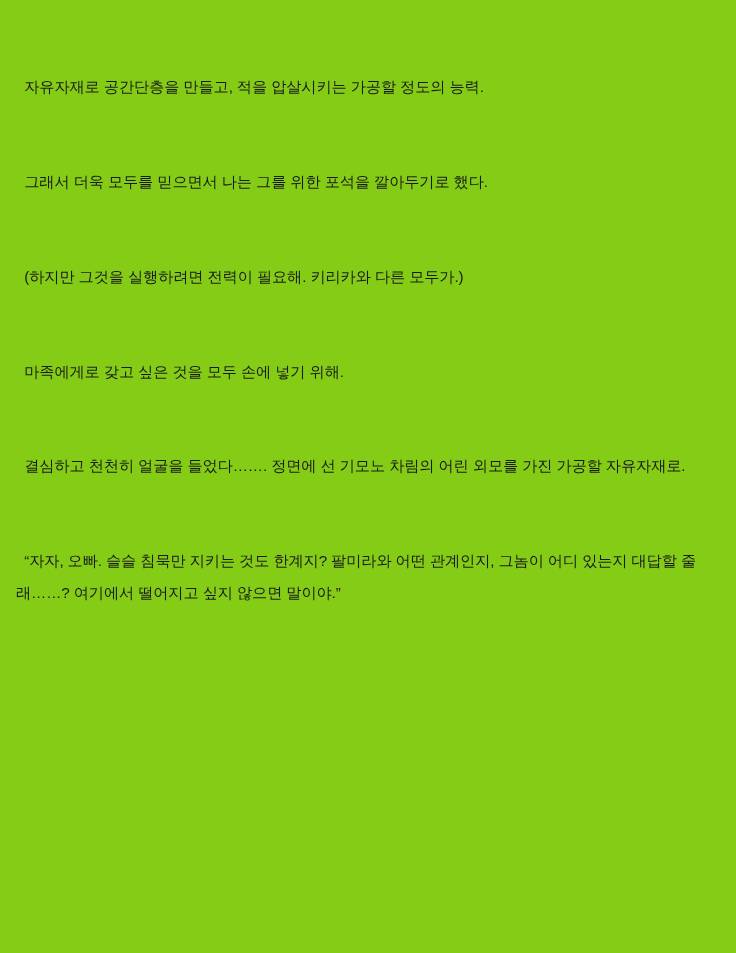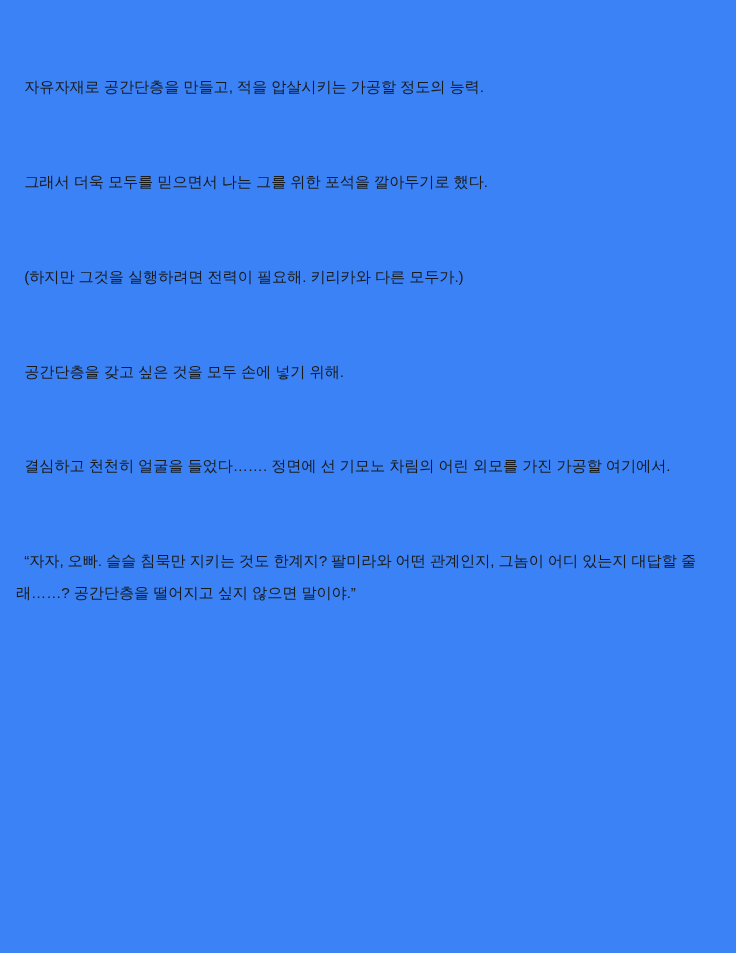--- a/index.html
+++ b/index.html
@@ -12,21 +12,21 @@
     height: 953px;
     font-family: "Liberation Sans", sans-serif;
     color: #1a1a1a;
     overflow: hidden;
   }
   .page {
     width: 736px;
     height: 953px;
     box-sizing: border-box;
     padding: 8px 12px 8px 16px;
-    background: #3b82f6;
+    background: #84cc16;
   }
   .body-text {
     font-size: 15.2px;
     line-height: 31.6px;
     letter-spacing: -0.1px;
     word-break: break-all;
     white-space: pre-wrap;
   }
   .para {
     margin: 0;
@@ -34,23 +34,23 @@
   }
 </style>
 </head>
 <body>
 
 <div class="page">
   <div class="body-text">
     <p class="para">  자유자재로 공간단층을 만들고, 적을 압살시키는 가공할 정도의 능력.</p>
     <p class="para">  그래서 더욱 모두를 믿으면서 나는 그를 위한 포석을 깔아두기로 했다.</p>
     <p class="para">  (하지만 그것을 실행하려면 전력이 필요해. 키리카와 다른 모두가.)</p>
-    <p class="para">  공간단층을 갖고 싶은 것을 모두 손에 넣기 위해.</p>
-    <p class="para">  결심하고 천천히 얼굴을 들었다……. 정면에 선 기모노 차림의 어린 외모를 가진 가공할 여기에서.</p>
-    <p class="para">  “자자, 오빠. 슬슬 침묵만 지키는 것도 한계지? 팔미라와 어떤 관계인지, 그놈이 어디 있는지 대답할 줄래……? 공간단층을 떨어지고 싶지 않으면 말이야.”</p>
+    <p class="para">  마족에게로 갖고 싶은 것을 모두 손에 넣기 위해.</p>
+    <p class="para">  결심하고 천천히 얼굴을 들었다……. 정면에 선 기모노 차림의 어린 외모를 가진 가공할 자유자재로.</p>
+    <p class="para">  “자자, 오빠. 슬슬 침묵만 지키는 것도 한계지? 팔미라와 어떤 관계인지, 그놈이 어디 있는지 대답할 줄래……? 여기에서 떨어지고 싶지 않으면 말이야.”</p>
     
     
     
     
     
     
     
     
     
     

